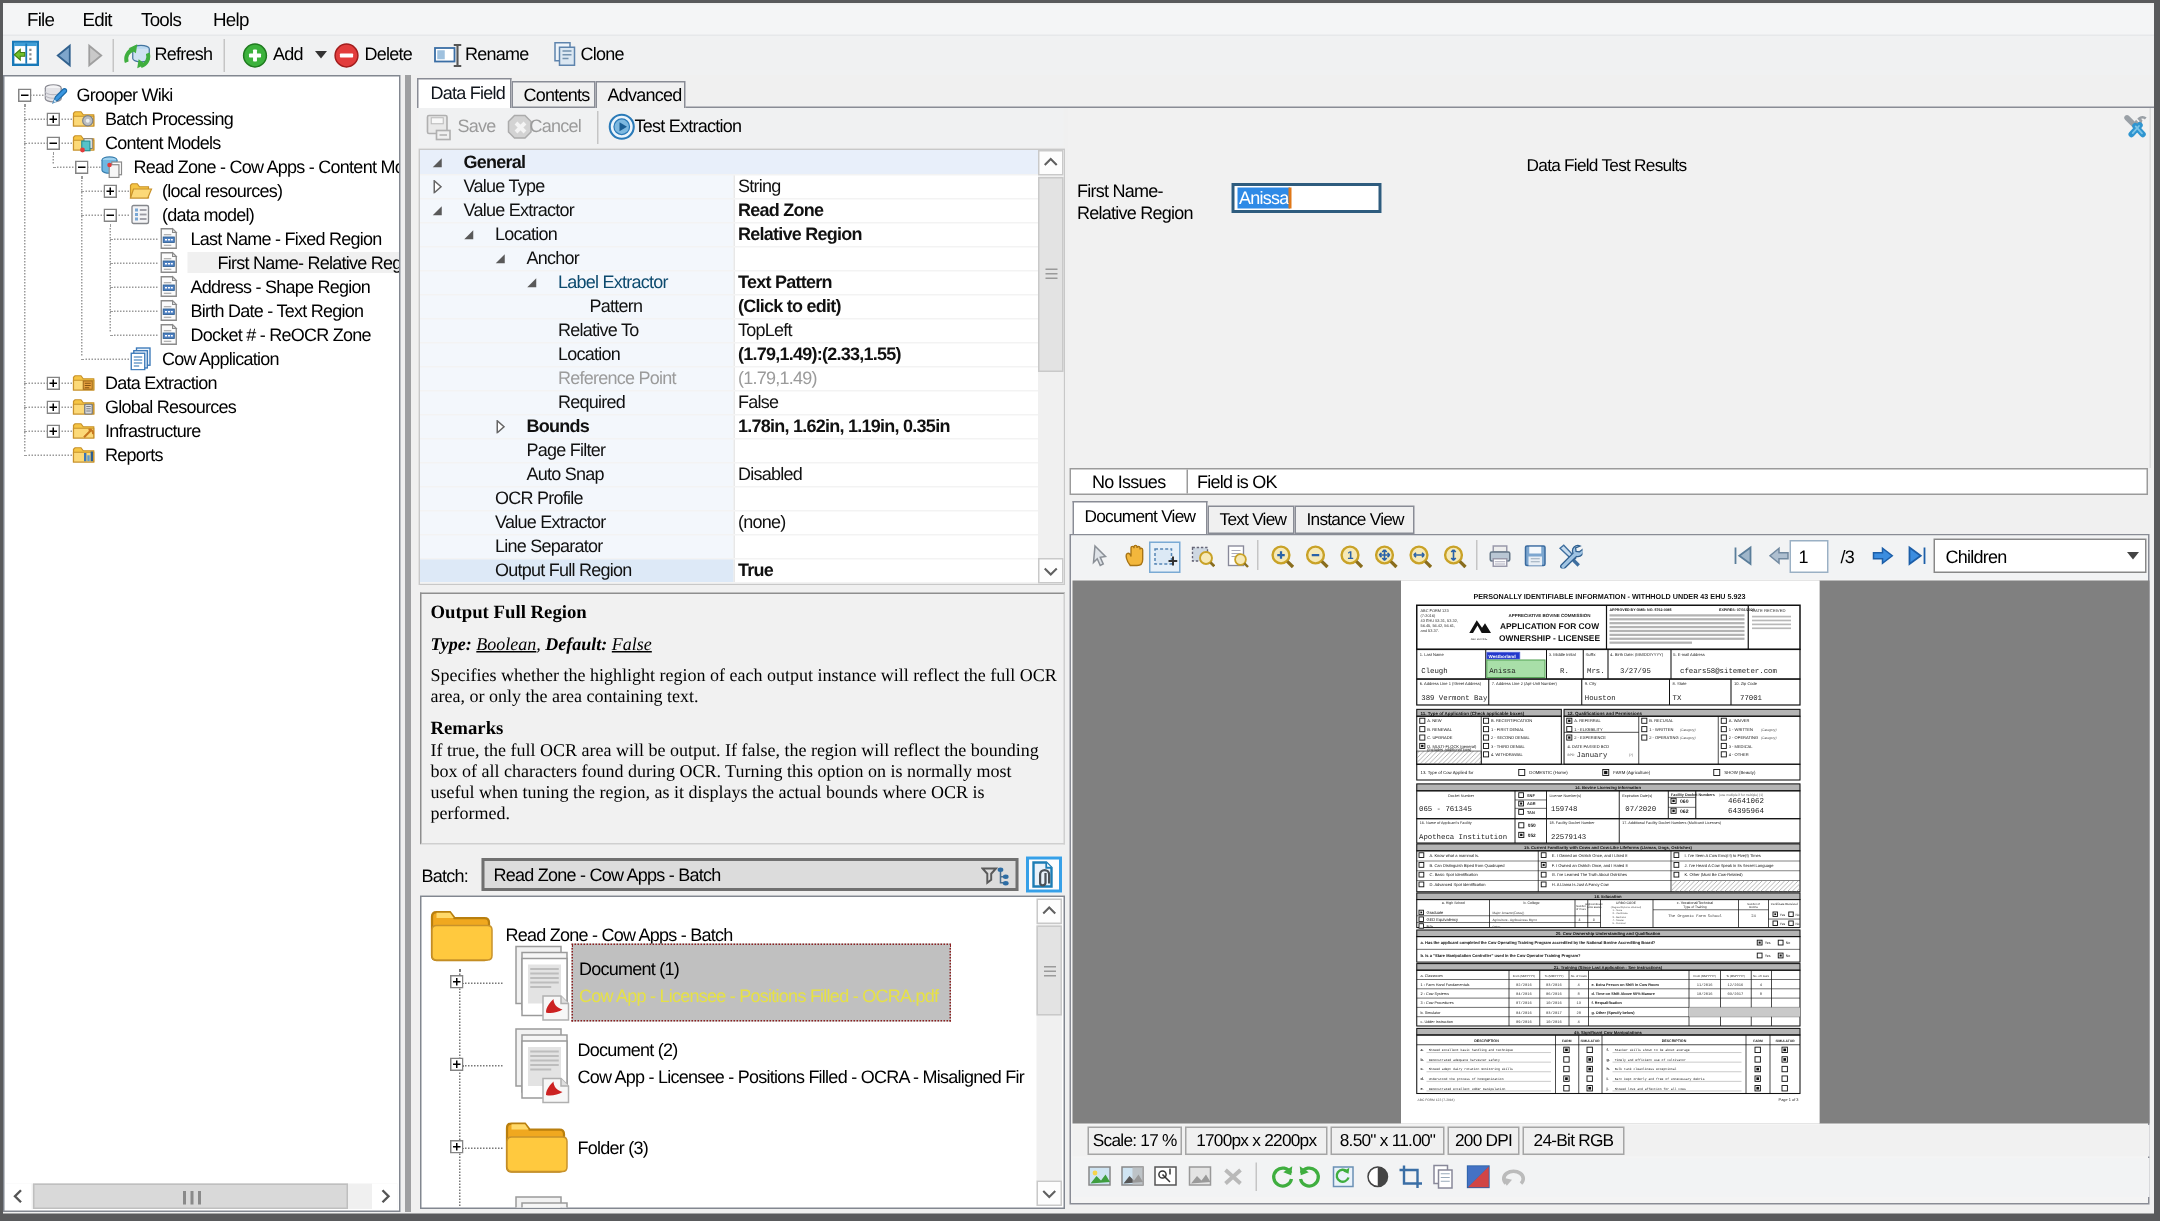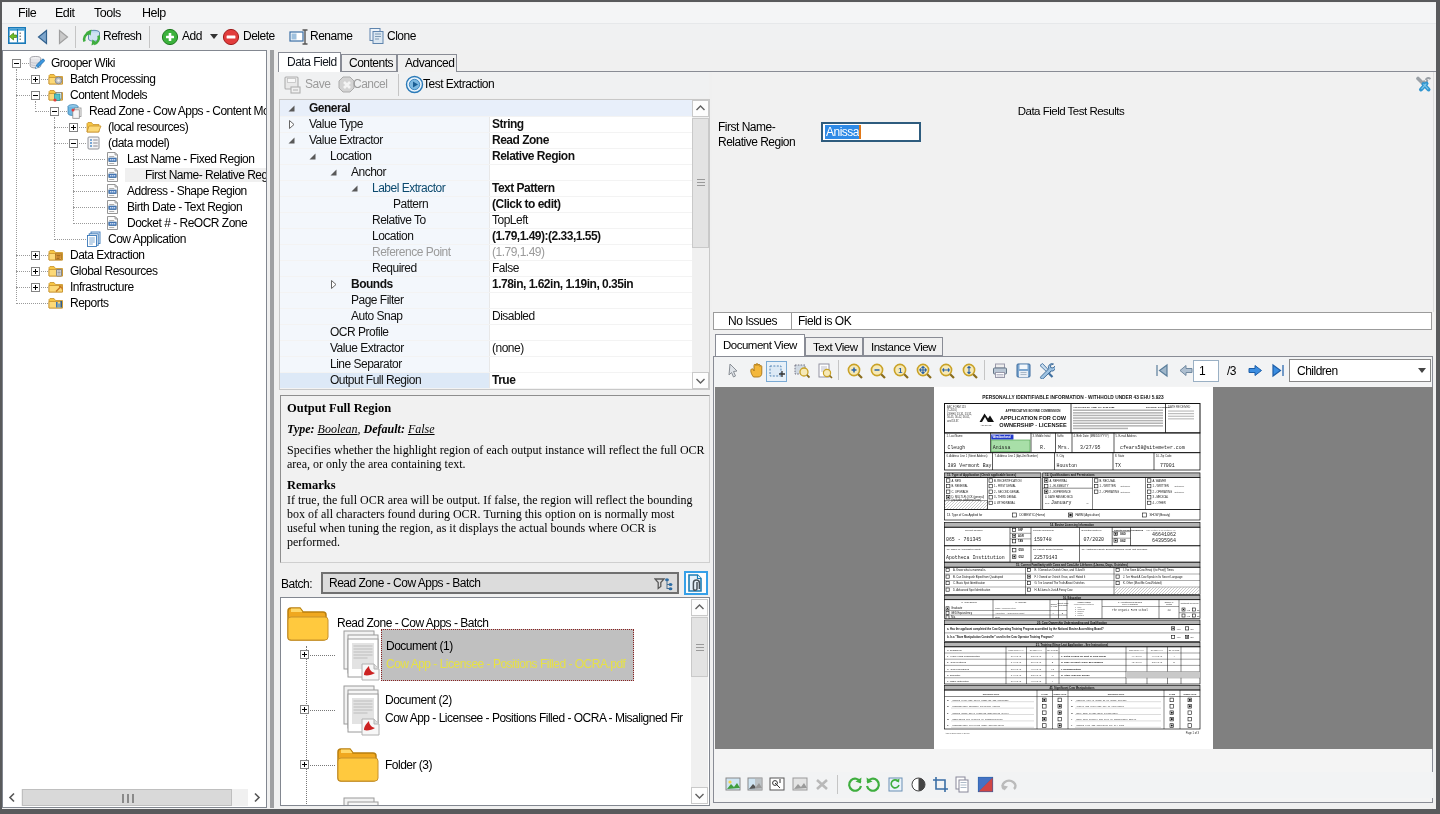--- a/index.html
+++ b/index.html
@@ -418,21 +418,21 @@
       <span class="abs" style="left:29px;top:1px;font-weight:bold;color:#111;white-space:nowrap">General</span>
     </div>
     <div class="abs" style="left:0;top:16px;width:412px;height:16px">
       <div class="abs" style="left:0;top:0;width:209px;height:16px;background:#f3f7fc"></div>
       <span class="abs" style="left:7px;top:0">
         <svg width="9" height="9" style="position:absolute;top:4px">
           <path d="M2.5 0.5 L7 4.5 L2.5 8.5 Z" fill="#fff" stroke="#666" stroke-width="1"></path>
         </svg>
       </span>
       <span class="abs" style="left:29px;top:1px;font-weight:normal;color:#111;white-space:nowrap">Value Type</span>
-      <span class="abs" style="left:212px;top:1px;font-weight:bold;color:#111;white-space:nowrap">String</span>
+      <span class="abs" style="left:212px;top:1px;font-weight:normal;color:#111;white-space:nowrap">String</span>
     </div>
     <div class="abs" style="left:0;top:32px;width:412px;height:16px">
       <div class="abs" style="left:0;top:0;width:209px;height:16px;background:#f3f7fc"></div>
       <span class="abs" style="left:7px;top:0">
         <svg width="9" height="9" style="position:absolute;top:4px">
           <path d="M7.5 1.5 L7.5 7.5 L1.5 7.5 Z" fill="#595959"></path>
         </svg>
       </span>
       <span class="abs" style="left:29px;top:1px;font-weight:normal;color:#111;white-space:nowrap">Value Extractor</span>
       <span class="abs" style="left:212px;top:1px;font-weight:bold;color:#111;white-space:nowrap">Read Zone</span>
@@ -1262,20 +1262,27 @@
           <path d="M141 340.3 H227" stroke="#888" stroke-width="0.3"></path>
           <rect x="236" y="336.70000000000005" width="3.6" height="3.6" fill="#fff" stroke="#111" stroke-width="0.6"></rect>
           <rect x="236.9" y="337.6" width="1.8" height="1.8" fill="#111"></rect>
           <rect x="254" y="336.70000000000005" width="3.6" height="3.6" fill="#fff" stroke="#111" stroke-width="0.6"></rect>
           <text x="11" y="346.7" font-size="2.2" fill="#555">ABC FORM 123 (7-2016)</text>
           <text x="265" y="346.7" font-size="2.6" text-anchor="end" fill="#222">Page 1 of 3</text>
         </svg>
       </div>
   </div>
 
+  <div class="abs" style="left:1px;top:393px;width:718px;height:21px;background:#f1f1f1" id="scalebar">
+    <div class="scell" style="left:10px;width:63px">Scale: 17 %</div>
+    <div class="scell" style="left:75px;width:95px">1700px x 2200px</div>
+    <div class="scell" style="left:172px;width:76px">8.50" x 11.00"</div>
+    <div class="scell" style="left:250px;width:48px">200 DPI</div>
+    <div class="scell" style="left:300px;width:68px">24-Bit RGB</div>
+  </div>
 
   <div class="abs" style="left:1px;top:415px;width:718px;height:26px;background:#f2f3f4" id="imgbar">
       <span class="abs" style="left:10px;top:4px">
         <svg width="17" height="17" viewBox="0 0 17 17" style="">
           <rect x="1" y="2" width="14" height="12" fill="#cfe4f2" stroke="#888"></rect>
           <circle cx="5" cy="6" r="1.6" fill="#f6d44c"></circle>
           <path d="M2 13 l4-5 3 3 3-4 3 5 Z" fill="#3f9e3f"></path>
         </svg>
       </span>
       <span class="abs" style="left:32px;top:4px">

